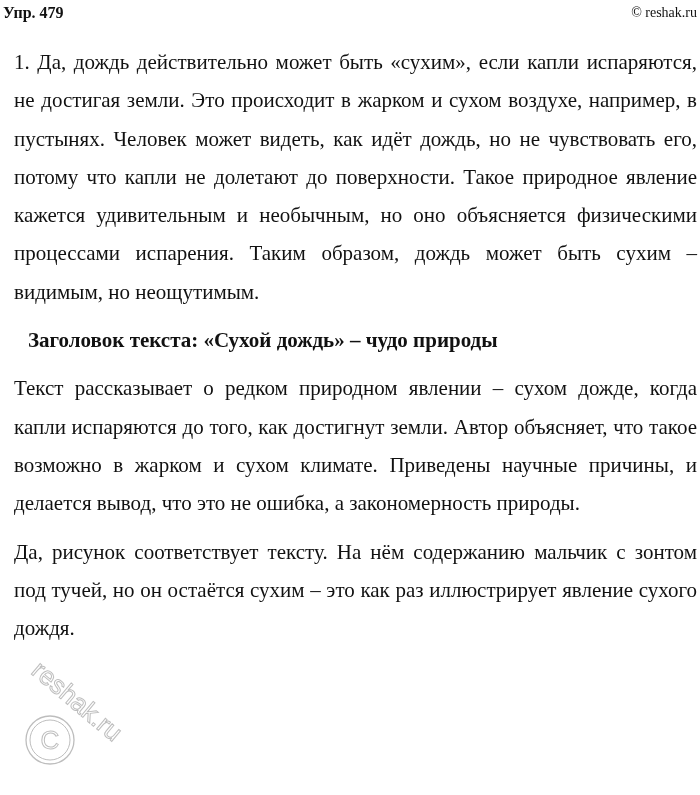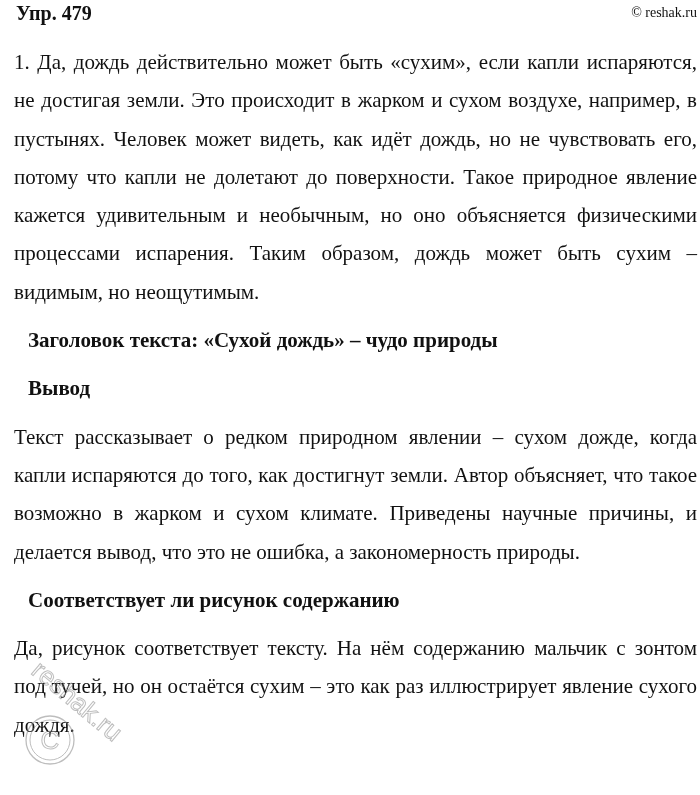--- a/index.html
+++ b/index.html
@@ -5,22 +5,22 @@
   html, body { margin: 0; padding: 0; background: #ffffff; }
   body {
     width: 700px; height: 795px; overflow: hidden; position: relative;
     font-family: "Liberation Serif", "DejaVu Serif", serif;
     color: #111;
   }
   .header {
     position: absolute; top: 0; left: 0; right: 0; height: 30px;
   }
   .ex-title {
-    position: absolute; left: 16px; top: 0px;
-    font-weight: bold; font-size: 20px; line-height: 26px;
+    position: absolute; left: 3px; top: 0px;
+    font-weight: bold; font-size: 16px; line-height: 26px;
   }
   .copyright {
     position: absolute; right: 3px; top: 0px;
     font-size: 14px; line-height: 26px;
   }
   .content {
     position: absolute; left: 14px; right: 3px; top: 43px;
     font-size: 21px; line-height: 38.3px;
   }
   p { margin: 0; text-align: justify; text-align-last: left; }
@@ -35,23 +35,21 @@
 <body>
 
 <div class="header">
   <div class="ex-title">Упр. 479</div>
   <div class="copyright">© reshak.ru</div>
 </div>
 
 <div class="content">
   <p class="para">1. Да, дождь действительно может быть «сухим», если капли испаряются, не достигая земли. Это происходит в жарком и сухом воздухе, например, в пустынях. Человек может видеть, как идёт дождь, но не чувствовать его, потому что капли не долетают до поверхности. Такое природное явление кажется удивительным и необычным, но оно объясняется физическими процессами испарения. Таким образом, дождь может быть сухим – видимым, но неощутимым.</p>
   <p class="head">Заголовок текста: «Сухой дождь» – чудо природы</p>
-  <p class="head">Вывод</p>
   <p class="para">Текст рассказывает о редком природном явлении – сухом дожде, когда капли испаряются до того, как достигнут земли. Автор объясняет, что такое возможно в жарком и сухом климате. Приведены научные причины, и делается вывод, что это не ошибка, а закономерность природы.</p>
-  <p class="head">Соответствует ли рисунок содержанию</p>
   <p class="para">Да, рисунок соответствует тексту. На нём содержанию мальчик с зонтом под тучей, но он остаётся сухим – это как раз иллюстрирует явление сухого дождя.</p>
 </div>
 
 <svg class="watermark" viewBox="0 0 140 150" xmlns="http://www.w3.org/2000/svg">
   <defs>
     <path id="wmArc" d="M 20 95 A 52 52 0 0 1 110 50" fill="none"></path>
   </defs>
   <circle cx="48" cy="95" r="24" fill="none" stroke="#888" stroke-width="1.3"></circle>
   <circle cx="48" cy="95" r="20" fill="none" stroke="#888" stroke-width="1"></circle>
   <text x="48" y="104" text-anchor="middle" font-size="26" font-family="Liberation Sans, sans-serif" fill="none" stroke="#888" stroke-width="1">C</text>

